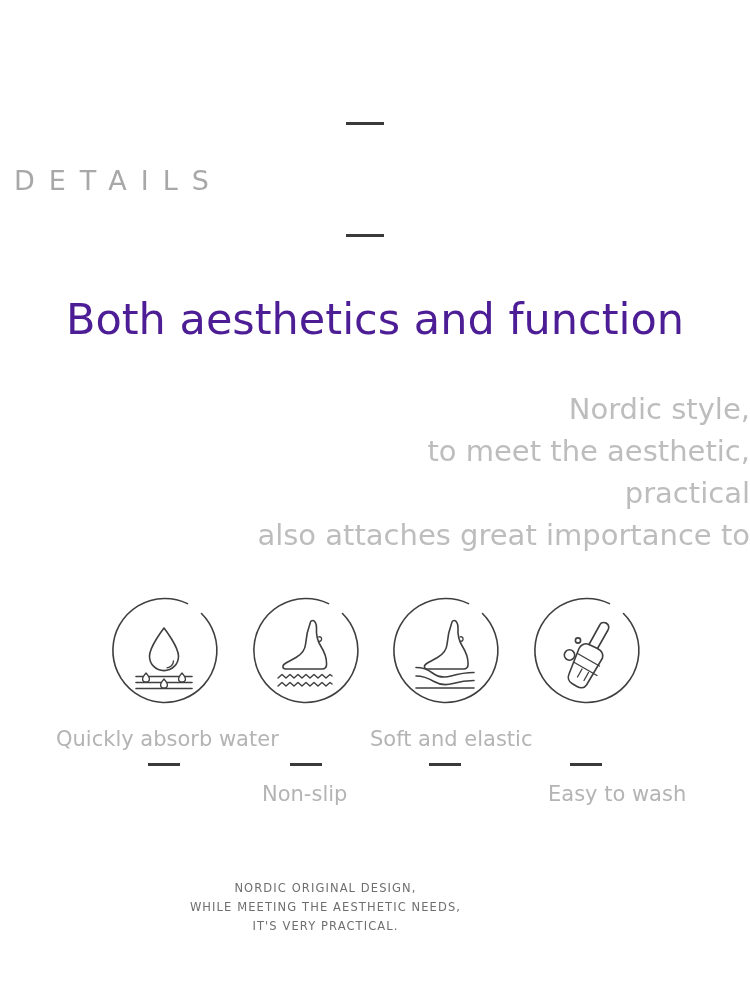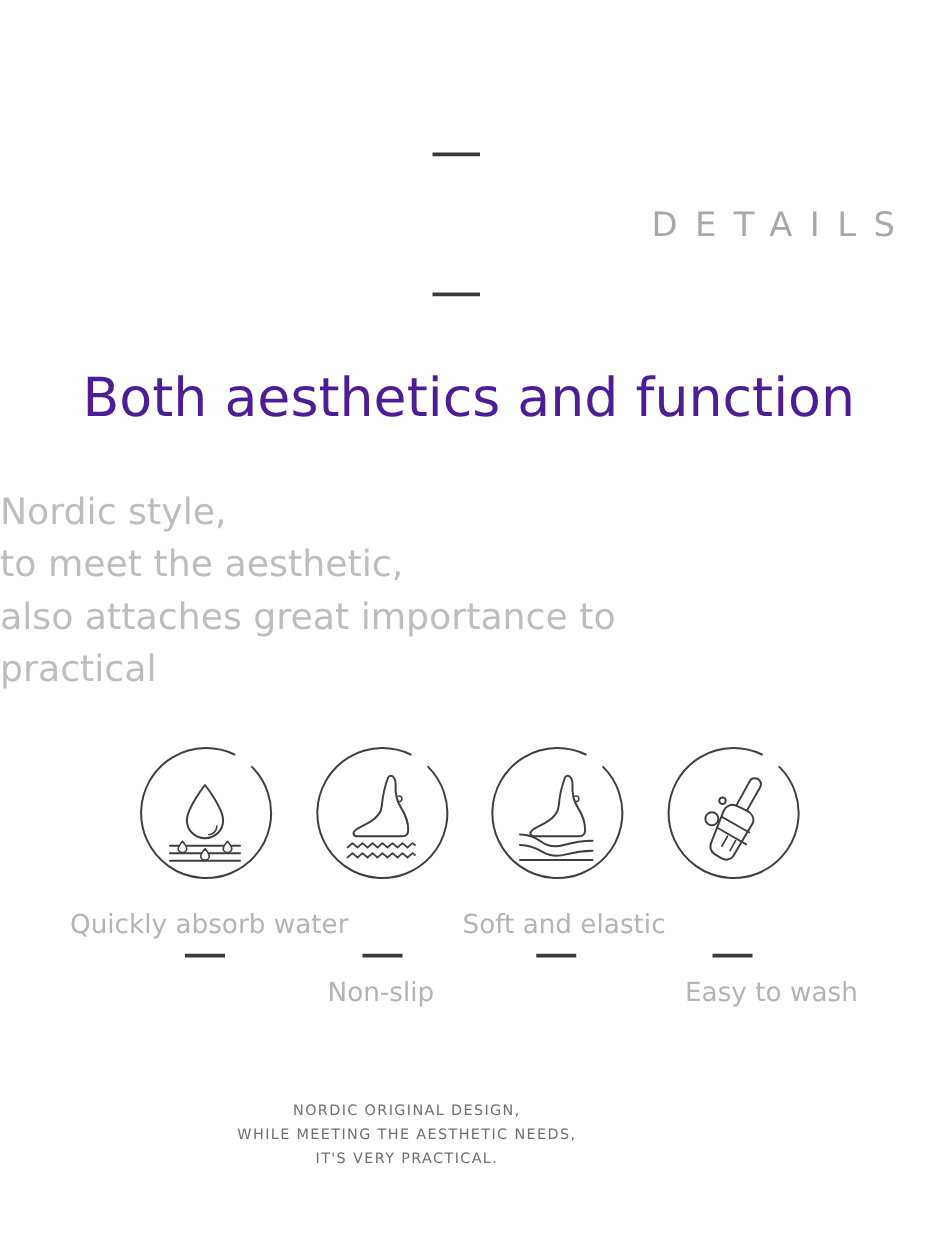--- a/index.html
+++ b/index.html
@@ -15,21 +15,21 @@
     font-family: "DejaVu Sans", "Liberation Sans", sans-serif;
     overflow: hidden;
   }
 
   
   .eyebrow-block {
     position: absolute;
     top: 122px;
     left: 0;
     width: 730px;
-    text-align: right;
+    text-align: left;
   }
   .rule-dash {
     width: 38px;
     height: 3px;
     background: #3a3a3a;
     margin: 0 auto;
   }
   .eyebrow-title {
     font-size: 27px;
     color: #a8a8a8;
@@ -53,21 +53,21 @@
     letter-spacing: 0px;
     line-height: 1.1;
   }
 
   
   .subcopy {
     position: absolute;
     top: 388px;
     left: 0;
     width: 750px;
-    text-align: left;
+    text-align: right;
     font-size: 29px;
     font-weight: 400;
     color: #bdbdbd;
     line-height: 42px;
   }
   .subcopy div { white-space: nowrap; }
 
   
   .features {
     position: absolute;
@@ -131,22 +131,22 @@
     <div class="rule-dash"></div>
     <div class="eyebrow-title">DETAILS</div>
     <div class="rule-dash"></div>
   </div>
 
   <div class="headline">Both aesthetics and function</div>
 
   <div class="subcopy">
     <div>Nordic style,</div>
     <div>to meet the aesthetic,</div>
+    <div>practical</div>
     <div>also attaches great importance to</div>
-    <div>practical</div>
   </div>
 
   <div class="features">
 
     <div class="feature-circle" style="left:105px;">
       <svg width="118" height="118" viewBox="0 0 118 118" fill="none" stroke="#3f3f3f" stroke-width="1.6" stroke-linecap="round" stroke-linejoin="round">
 
         <path d="M 96.5 21.5 A 52 52 0 1 1 82.5 11.6"></path>
 
         <path d="M 59 36 C 59 36 44.5 54.5 44.5 64.2 C 44.5 72.3 51 78.6 59 78.6 C 67 78.6 73.5 72.3 73.5 64.2 C 73.5 54.5 59 36 59 36 Z"></path>

